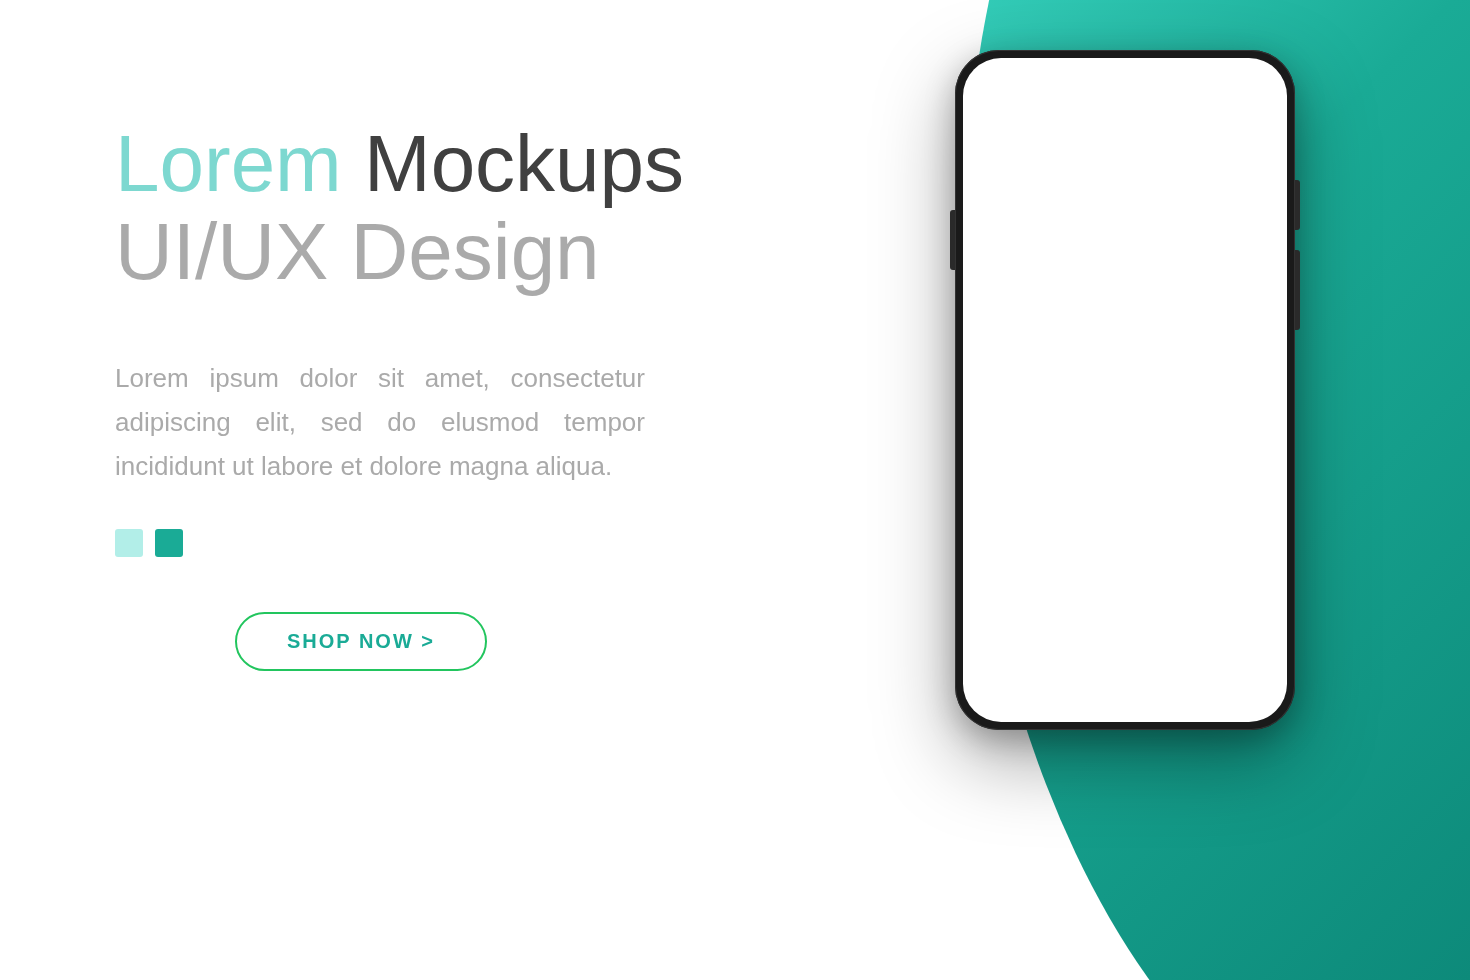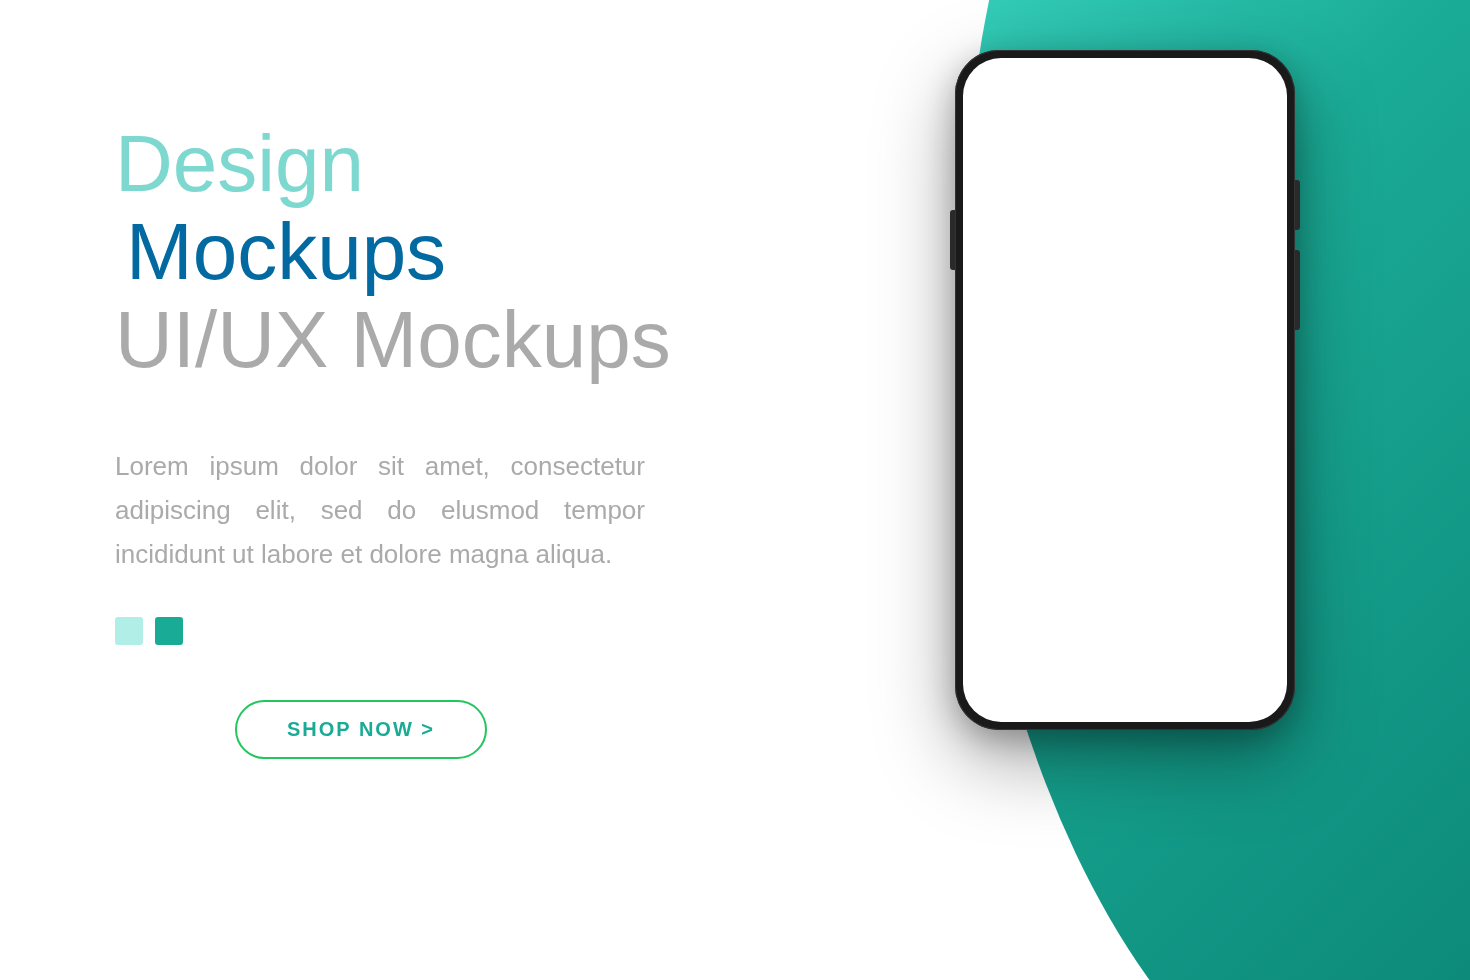--- a/index.html
+++ b/index.html
@@ -51,23 +51,22 @@
       line-height: 1.1;
       margin-bottom: 0;
     }
 
     .title-device {
       color: #7dd8d0;
       font-weight: 300;
     }
 
     .title-mockups {
-      color: #0369a1;
+      color: #404040;
       font-weight: 500;
-      margin-left: 11px;
     }
 
     .title-line2 {
       font-size: 80px;
       font-weight: 300;
       color: #aaaaaa;
       line-height: 1.1;
       margin-bottom: 60px;
     }
 
@@ -201,23 +200,23 @@
 <body>
 
 <div class="page-wrapper">
 
   <div class="teal-shape"></div>
 
   <div class="content-left">
 
     
     <div class="title-line1">
-      <span class="title-device">Design </span><span class="title-mockups">Mockups</span>
+      <span class="title-device">Lorem </span><span class="title-mockups">Mockups</span>
     </div>
-    <div class="title-line2">UI/UX Mockups</div>
+    <div class="title-line2">UI/UX Design</div>
 
     
     <p class="body-text">Lorem ipsum dolor sit amet, consectetur adipiscing elit, sed do elusmod tempor incididunt ut labore et dolore magna aliqua.</p>
 
     
     <div class="dots-row">
       <div class="dot-light"></div>
       <div class="dot-dark"></div>
     </div>
 

